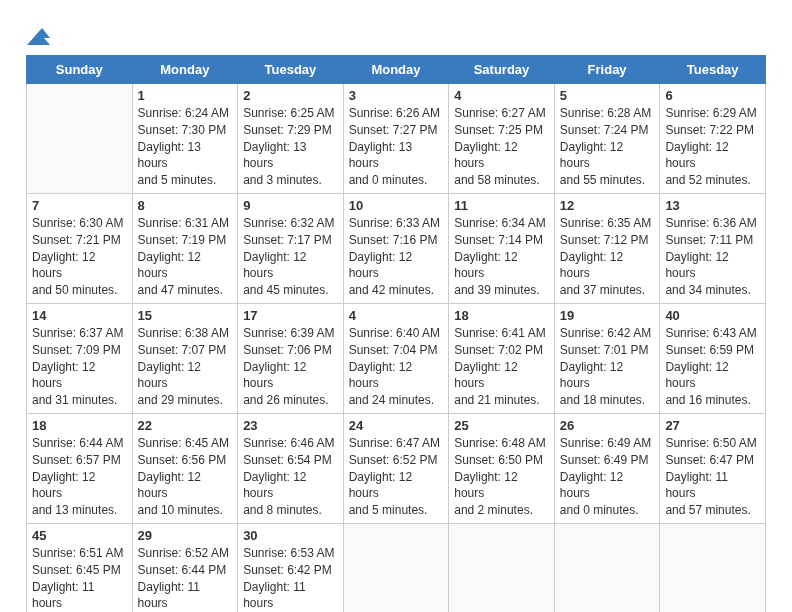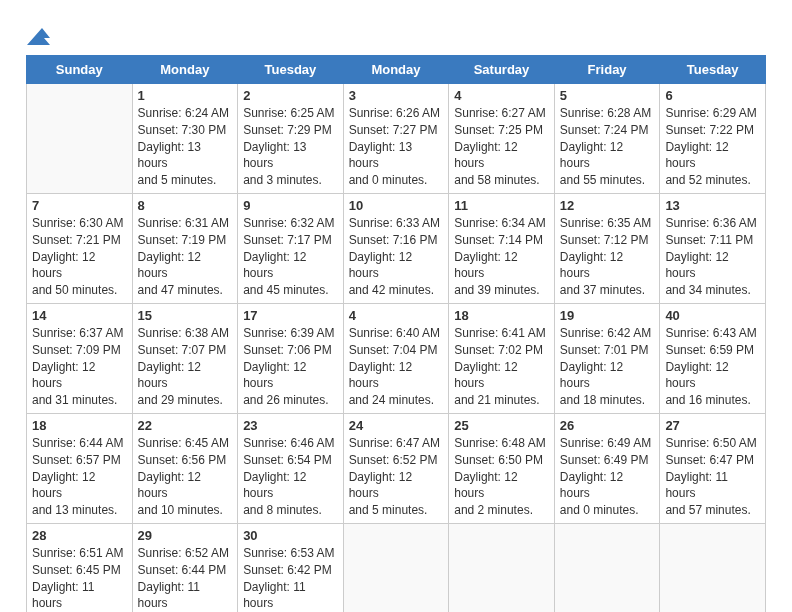--- a/index.html
+++ b/index.html
@@ -242,21 +242,21 @@
             <span class="day-number">26</span>
             <div class="day-info">Sunrise: 6:49 AM<br>Sunset: 6:49 PM<br>Daylight: 12 hours<br>and 0 minutes.</div>
           </td>
           <td>
             <span class="day-number">27</span>
             <div class="day-info">Sunrise: 6:50 AM<br>Sunset: 6:47 PM<br>Daylight: 11 hours<br>and 57 minutes.</div>
           </td>
         </tr>
         <tr>
           <td>
-            <span class="day-number">28</span>
+            <span class="day-number">45</span>
             <div class="day-info">Sunrise: 6:51 AM<br>Sunset: 6:45 PM<br>Daylight: 11 hours<br>and 54 minutes.</div>
           </td>
           <td>
             <span class="day-number">29</span>
             <div class="day-info">Sunrise: 6:52 AM<br>Sunset: 6:44 PM<br>Daylight: 11 hours<br>and 52 minutes.</div>
           </td>
           <td>
             <span class="day-number">30</span>
             <div class="day-info">Sunrise: 6:53 AM<br>Sunset: 6:42 PM<br>Daylight: 11 hours<br>and 49 minutes.</div>
           </td>

